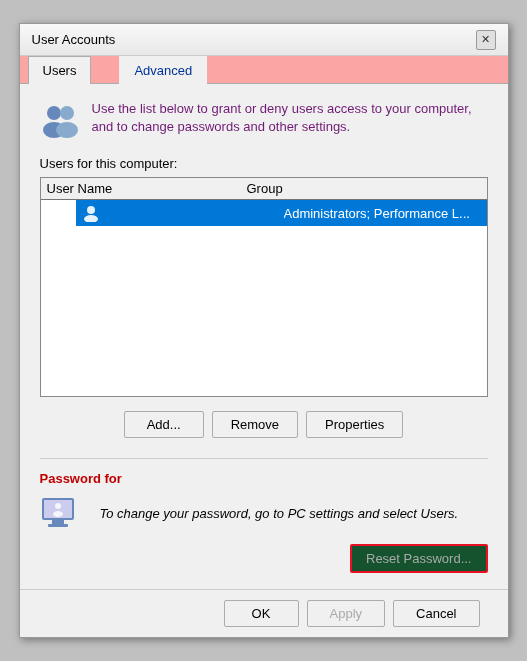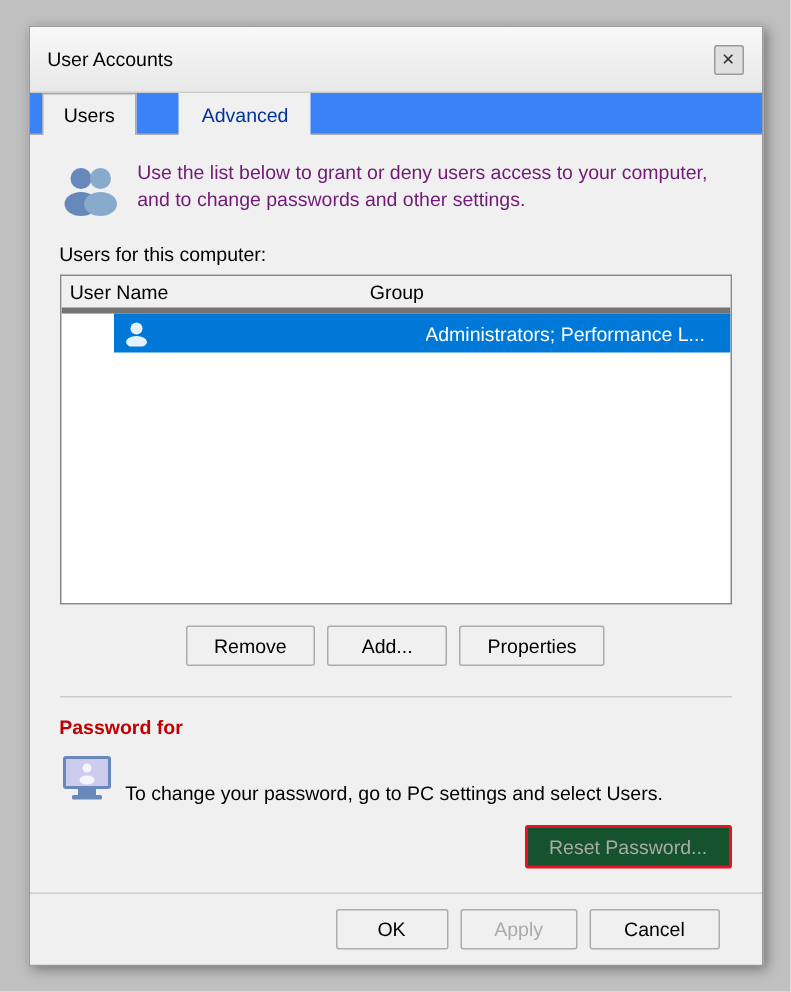--- a/index.html
+++ b/index.html
@@ -22,21 +22,21 @@
       display: flex;
       flex-direction: column;
     }
     .title-bar {
       background: linear-gradient(to bottom, #f8f8f8, #e8e8e8);
       border-bottom: 1px solid #ccc;
       padding: 8px 12px;
       display: flex;
       align-items: center;
       justify-content: space-between;
-      height: 44px;
+      height: 32px;
     }
     .title-bar-title {
       font-size: 13px;
       font-weight: normal;
       color: #000;
     }
     .close-btn {
       width: 20px;
       height: 20px;
       background: #e0e0e0;
@@ -46,21 +46,21 @@
       align-items: center;
       justify-content: center;
       font-size: 11px;
       color: #333;
       border-radius: 2px;
     }
     .tabs {
       display: flex;
       border-bottom: 1px solid #acacac;
       padding: 0 8px;
-      background: #3b82f6;
+      background: #fca5a5;
     }
     .tab {
       padding: 6px 14px;
       cursor: pointer;
       font-size: 13px;
       color: #000;
       border: 1px solid transparent;
       border-bottom: none;
       margin-bottom: -1px;
       background: #f0f0f0;
@@ -107,21 +107,21 @@
       border: 1px solid #888;
       background: #fff;
       flex: 1;
       min-height: 220px;
       margin-bottom: 14px;
       overflow: hidden;
     }
     .user-table-header {
       display: flex;
       background: #f0f0f0;
-      border-bottom: 4px solid #737373;
+      border-bottom: 1px solid #737373;
       padding: 3px 6px;
     }
     .user-table-header span {
       font-size: 13px;
       color: #000;
     }
     .col-username { width: 200px; }
     .col-group { flex: 1; }
     .user-row {
       display: flex;
@@ -182,23 +182,24 @@
       margin-top: 4px;
     }
     .password-section-title {
       font-size: 13px;
       color: #c00000;
       font-weight: bold;
       margin-bottom: 10px;
     }
     .password-row {
       display: flex;
-      align-items: flex-end;
-      gap: 8px;
+      align-items: center;
+      gap: 24px;
       margin-bottom: 12px;
+      font-style: italic;
     }
     .computer-icon {
       width: 36px;
       height: 36px;
       flex-shrink: 0;
     }
     .password-text {
       font-size: 13px;
       color: #000;
       line-height: 1.4;
@@ -276,22 +277,22 @@
         <svg class="user-row-icon" viewBox="0 0 18 18" xmlns="http://www.w3.org/2000/svg">
           <circle cx="9" cy="6" r="4" fill="#fff" opacity="0.9"></circle>
           <ellipse cx="9" cy="15" rx="7" ry="4" fill="#fff" opacity="0.9"></ellipse>
         </svg>
         <span class="user-row-name"></span>
         <span class="user-row-group">Administrators; Performance L...</span>
       </div>
     </div>
 
     <div class="table-actions">
+      <button class="btn">Add...</button>
       <button class="btn">Remove</button>
-      <button class="btn">Add...</button>
       <button class="btn">Properties</button>
     </div>
 
     <div class="password-section">
       <div class="password-section-title">Password for</div>
       <div class="password-row">
         <svg class="computer-icon" viewBox="0 0 36 36" xmlns="http://www.w3.org/2000/svg">
           <rect x="2" y="2" width="32" height="22" rx="2" fill="#6688bb"></rect>
           <rect x="4" y="4" width="28" height="18" fill="#cce"></rect>
           <rect x="12" y="24" width="12" height="4" fill="#6688bb"></rect>

